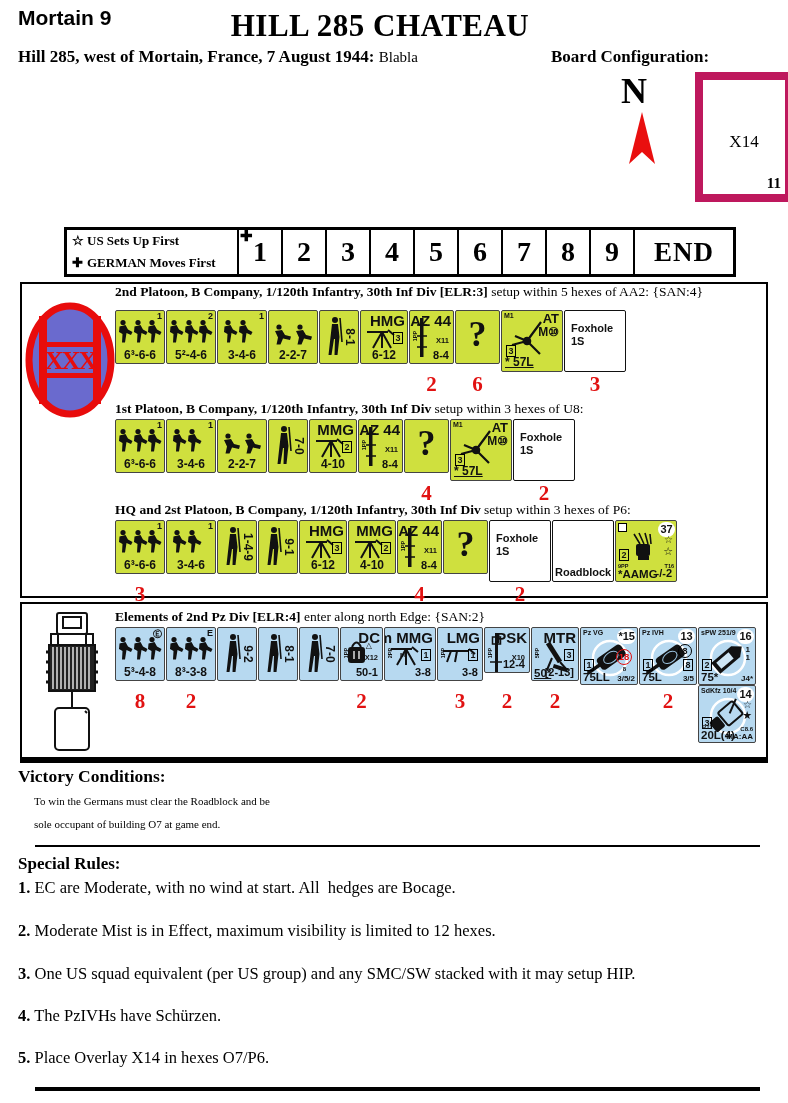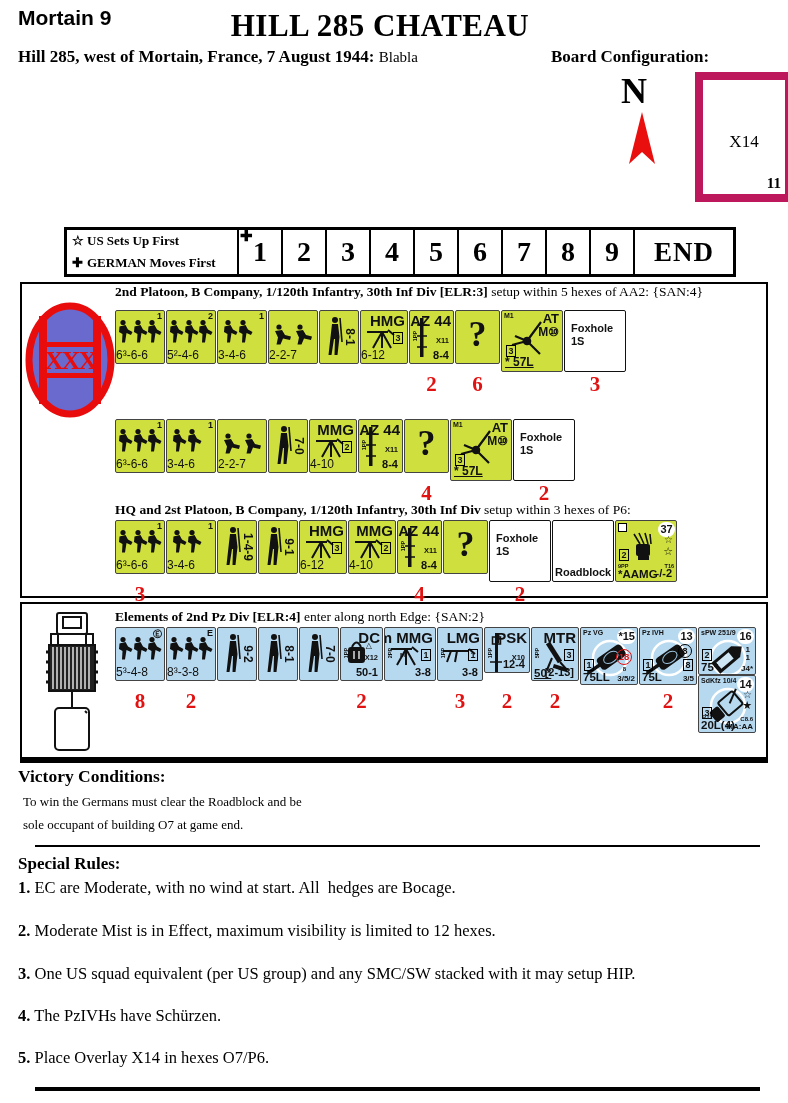--- a/index.html
+++ b/index.html
@@ -62,21 +62,21 @@
   .f.vl{left:-7px;top:22px;width:24px;text-align:center;font-size:5.5px;font-weight:bold;
         transform:rotate(-90deg)}
   .f.bx{border:1px solid #000;font-weight:bold;font-size:9px;line-height:10px;padding:0 1.5px}
   .f.bxr{right:4px;top:21px}
   .f.bxr2{right:3px;top:31px}
   .f.bxl{left:4px;top:34px}
   .f.bxl2{left:3px;top:28px}
   .f.bxl3{left:3px;bottom:13px}
   .f.mid{right:4px;top:25px;font-weight:bold;font-size:7.5px}
   .f.tri{right:10px;top:13px;font-size:8px}
-  .f.bc{bottom:1px;left:0;width:100%;font-weight:normal;font-size:12px}
+  .f.bc{bottom:1px;left:0;width:100%;text-align:center;font-weight:bold;font-size:12px}
   .f.blb{bottom:2px;left:3px;font-weight:bold;font-size:12px}
   .f.brb{bottom:2px;right:4px;font-weight:bold;font-size:11px}
   .f.bl{bottom:1px;left:2px;font-weight:bold;font-size:11.5px}
   .f.br{bottom:1px;right:2px;font-weight:bold;font-size:8px}
   .f.bra{bottom:10px;right:2px;font-weight:bold;font-size:6px}
   .f.ul{text-decoration:underline}
   .f.vert{right:8px;top:50%;transform:translate(50%,-50%) rotate(90deg);
           font-weight:bold;font-size:12px}
   .f.q{top:2px;left:0;width:100%;text-align:center;font-weight:bold;font-size:36px;
        font-family:"Liberation Serif",serif}
@@ -107,21 +107,21 @@
   .icn-baz{left:5px;top:6px}.icn-psk{left:4px;top:4px}.icn-mortar{left:7px;top:11px}
   .icn-satchel{left:4px;top:8px}.icn-atgun{left:5px;top:7px}
   .icn-tank,.icn-htrack,.icn-flak{left:0;top:8px}.icn-quadmg{left:8px;top:10px}
 
   
   .us-insignia{position:absolute;left:24px;top:299px}
   .ge-insignia{position:absolute;left:36px;top:610px}
 
   
   .vic-label{position:absolute;left:18px;top:766px;font-weight:bold;font-size:17.5px}
-  .vic-lines{position:absolute;left:23px;top:790px;font-size:13px;line-height:23px}
+  .vic-lines{position:absolute;left:34px;top:790px;font-size:11px;line-height:23px}
   .hr1{position:absolute;left:35px;top:845px;width:725px;height:2px;background:#000}
   .sr-label{position:absolute;left:18px;top:854px;font-weight:bold;font-size:17px}
   .rule{position:absolute;left:18px;font-size:16.5px;white-space:pre-wrap}
   .rule b{font-weight:bold}
   .hr2{position:absolute;left:35px;top:1087px;width:725px;height:4px;background:#000}
 </style>
 </head>
 <body>
 
 <div class="page">
@@ -325,20 +325,21 @@
           </div>
         </div>
         <div class="cwrap">
           <div class="counter wh" style="width: 62px; height: 62px;">
             <span class="f fx">Foxhole</span>
             <span class="f fx2">1S</span>
           </div>
           <span class="rednum">3</span>
         </div>
       </div>
+      <div class="sec-h" style="top: 117px;"><b>1st Platoon, B Company,  1/120th Infantry, 30th Inf Div</b><span> setup within 3 hexes of U8:</span></div>
       <div class="crow" style="top: 135px;">
         <div class="cwrap">
           <div class="counter us" style="width: 50px; height: 54px;">
             <span class="icn icn-fig3">
               <svg width="46" height="30" viewBox="0 0 46 30" fill="#111">
                 <g transform="translate(0,0)">
                   <circle cx="6" cy="4.5" r="2.6"></circle>
                   <path d="M2.5 8.5l6-1.5 2.5 4.5 4.5 2.5-1.5 3-4.5-2-1.5 9.5h-3l.5-8.5-3.5-2z"></path>
                 </g>
                 <g transform="translate(15,0)">
@@ -813,21 +814,21 @@
             <span class="f num">13</span>
             <span class="f circ">8</span>
             <span class="f bx bxr2">8</span>
             <span class="f bx bxl3">1</span>
             <span class="f bl">75L</span>
             <span class="f br">3/5</span>
           </div>
           <span class="rednum">2</span>
         </div>
         <div class="cwrap">
-          <div class="counter ge" style="width: 58px; height: 48px;">
+          <div class="counter ge" style="width: 58px; height: 58px;">
             <span class="icn icn-htrack">
               <svg width="58" height="44" viewBox="0 0 58 44">
                 <circle cx="29" cy="22" r="17" fill="none" stroke="#fff" stroke-width="2.5"></circle>
                 <g transform="rotate(-40 29 22)">
                   <path d="M13 15h26l8 7-8 7H13z" fill="#111"></path>
                   <rect x="17" y="18" width="16" height="8" fill="#cfe6f5"></rect>
                 </g>
               </svg>
             </span>
             <span class="f tl">sPW 251/9</span>

